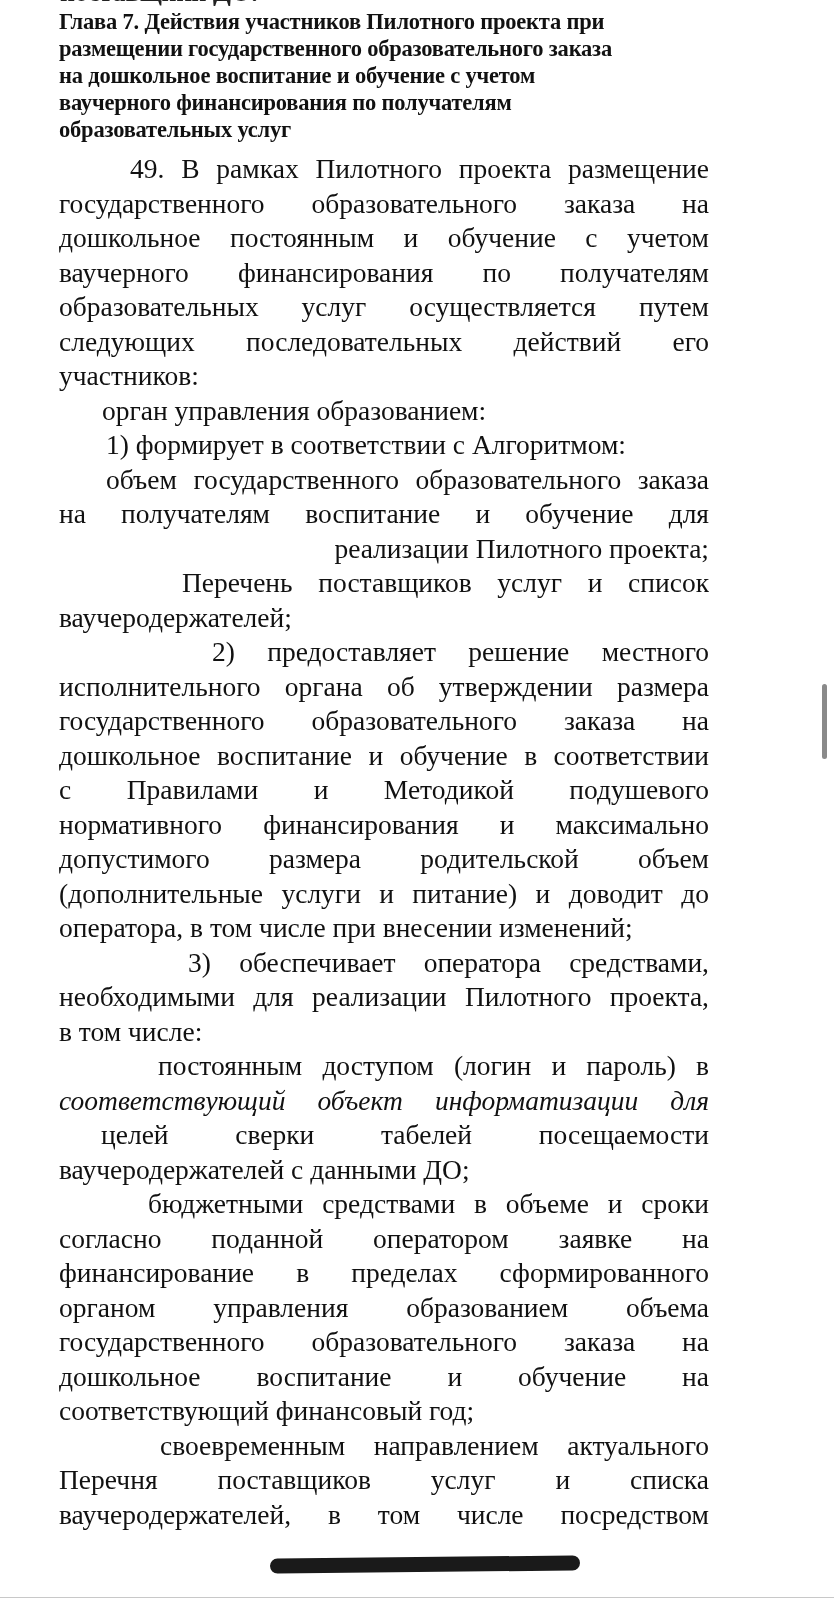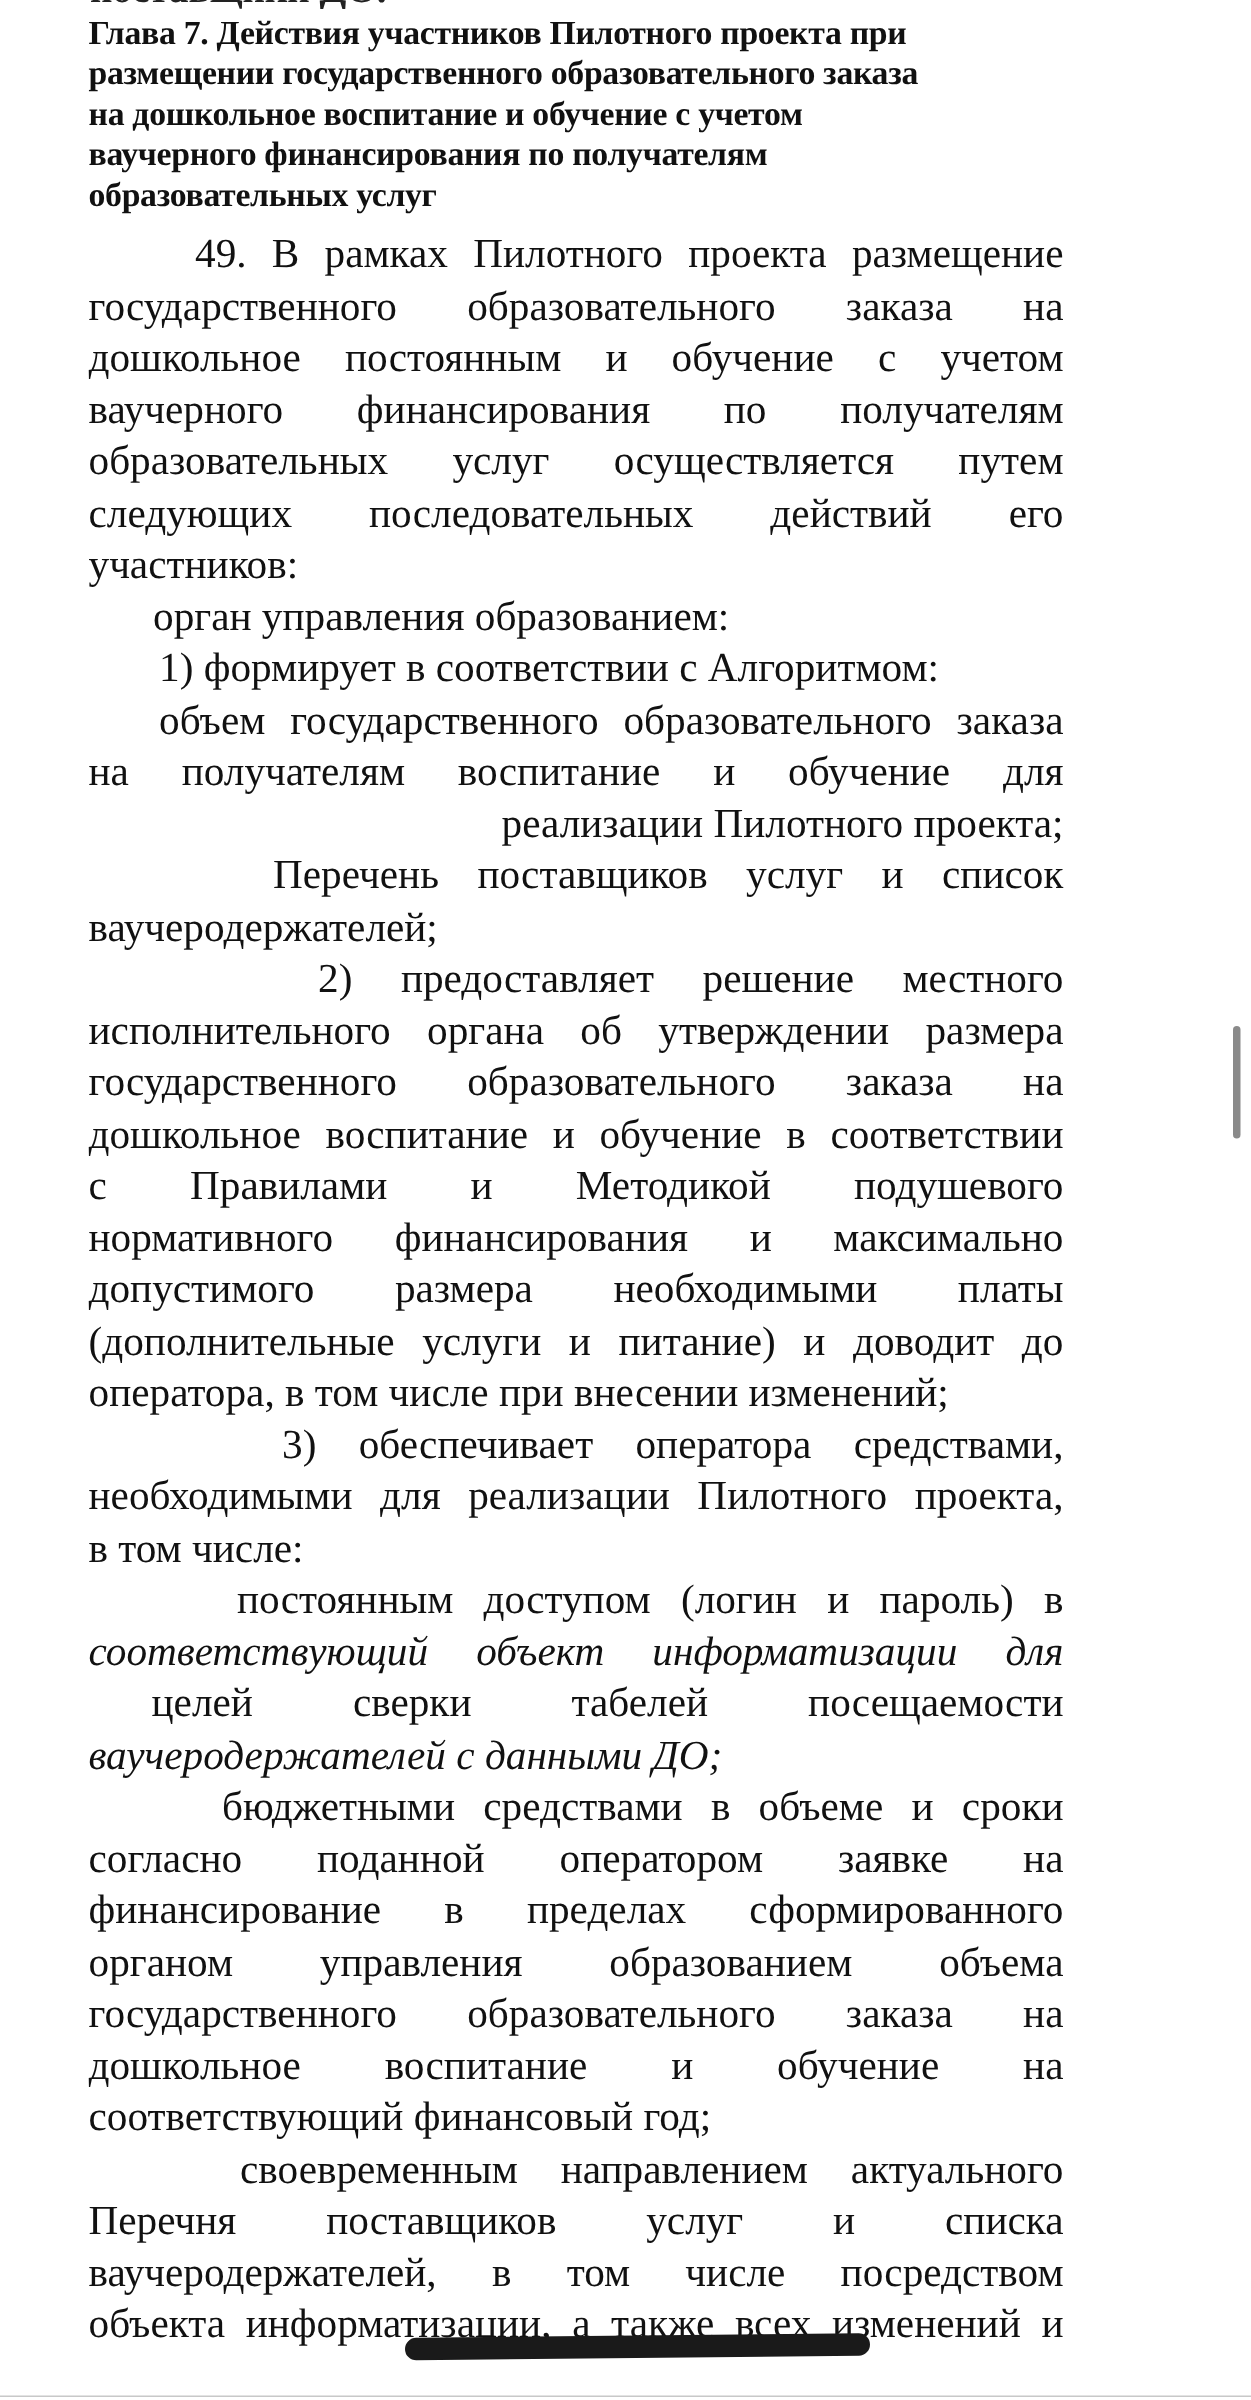--- a/index.html
+++ b/index.html
@@ -132,41 +132,40 @@
     <span class="ln j" style="padding-left: 0px;">на получателям воспитание и обучение для</span>
     <span class="ln l" style="padding-left: 0px; text-align: right;">реализации Пилотного проекта;</span>
     <span class="ln j" style="padding-left: 123px;">Перечень поставщиков услуг и список</span>
     <span class="ln l" style="padding-left: 0px;">ваучеродержателей;</span>
     <span class="ln j" style="padding-left: 153px;">2) предоставляет решение местного</span>
     <span class="ln j" style="padding-left: 0px;">исполнительного органа об утверждении размера</span>
     <span class="ln j" style="padding-left: 0px;">государственного образовательного заказа на</span>
     <span class="ln j" style="padding-left: 0px;">дошкольное воспитание и обучение в соответствии</span>
     <span class="ln j" style="padding-left: 0px;">с Правилами и Методикой подушевого</span>
     <span class="ln j" style="padding-left: 0px;">нормативного финансирования и максимально</span>
-    <span class="ln j" style="padding-left: 0px;">допустимого размера необходимыми платы</span>
+    <span class="ln j" style="padding-left: 0px;">допустимого размера родительской объем</span>
     <span class="ln j" style="padding-left: 0px;">(дополнительные услуги и питание) и доводит до</span>
     <span class="ln l" style="padding-left: 0px;">оператора, в том числе при внесении изменений;</span>
     <span class="ln j" style="padding-left: 129px;">3) обеспечивает оператора средствами,</span>
     <span class="ln j" style="padding-left: 0px;">необходимыми для реализации Пилотного проекта,</span>
     <span class="ln l" style="padding-left: 0px;">в том числе:</span>
     <span class="ln j" style="padding-left: 99px;">постоянным доступом (логин и пароль) в</span>
     <span class="ln j" style="padding-left: 0px; font-style: italic;">соответствующий объект информатизации для</span>
     <span class="ln j" style="padding-left: 0px; margin-left: 42px;">целей сверки табелей посещаемости</span>
-    <span class="ln l" style="padding-left: 0px; font-style: italic;">ваучеродержателей с данными ДО;</span>
+    <span class="ln l" style="padding-left: 0px;">ваучеродержателей с данными ДО;</span>
     <span class="ln j" style="padding-left: 89px;">бюджетными средствами в объеме и сроки</span>
     <span class="ln j" style="padding-left: 0px;">согласно поданной оператором заявке на</span>
     <span class="ln j" style="padding-left: 0px;">финансирование в пределах сформированного</span>
     <span class="ln j" style="padding-left: 0px;">органом управления образованием объема</span>
     <span class="ln j" style="padding-left: 0px;">государственного образовательного заказа на</span>
     <span class="ln j" style="padding-left: 0px;">дошкольное воспитание и обучение на</span>
     <span class="ln l" style="padding-left: 0px;">соответствующий финансовый год;</span>
     <span class="ln j" style="padding-left: 101px;">своевременным направлением актуального</span>
     <span class="ln j" style="padding-left: 0px;">Перечня поставщиков услуг и списка</span>
     <span class="ln j" style="padding-left: 0px;">ваучеродержателей, в том числе посредством</span>
-    <span class="ln j" style="padding-left: 0px;">объекта информатизации, а также всех изменений и</span>
   </div>
 
 <div class="redaction"></div>
 
 <div class="bottom-line"></div>
 
 <div class="scrollbar-track"></div>
 <div class="scrollbar-thumb"></div>
 
 </body></html>

